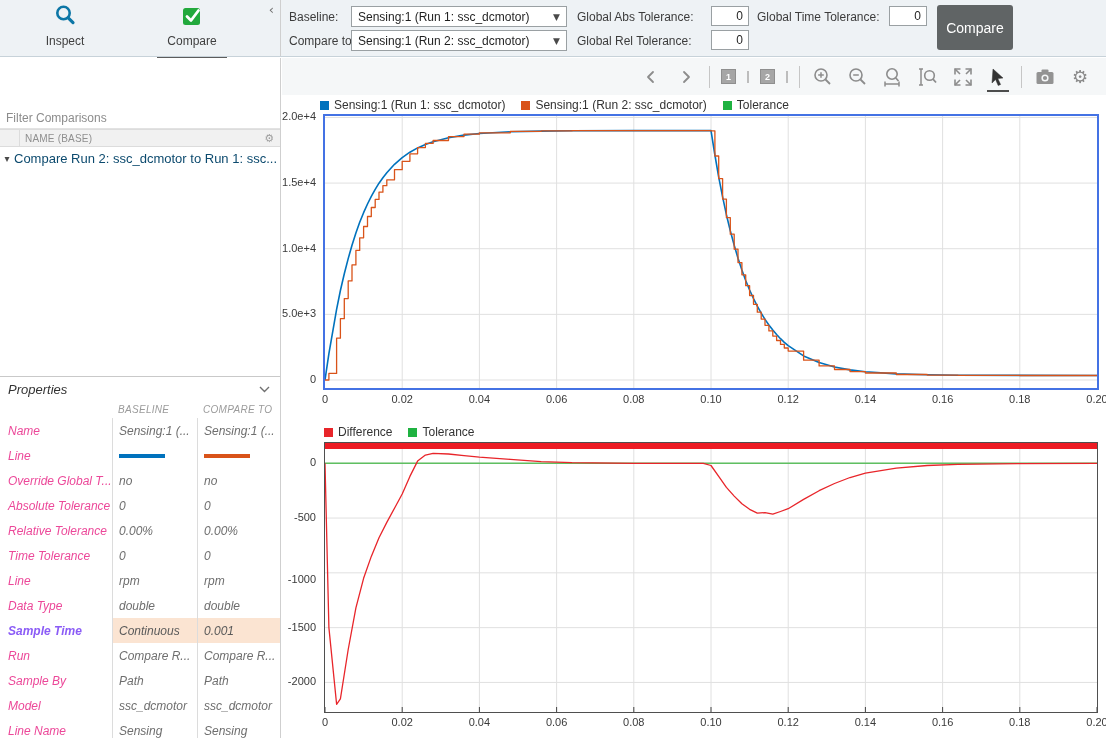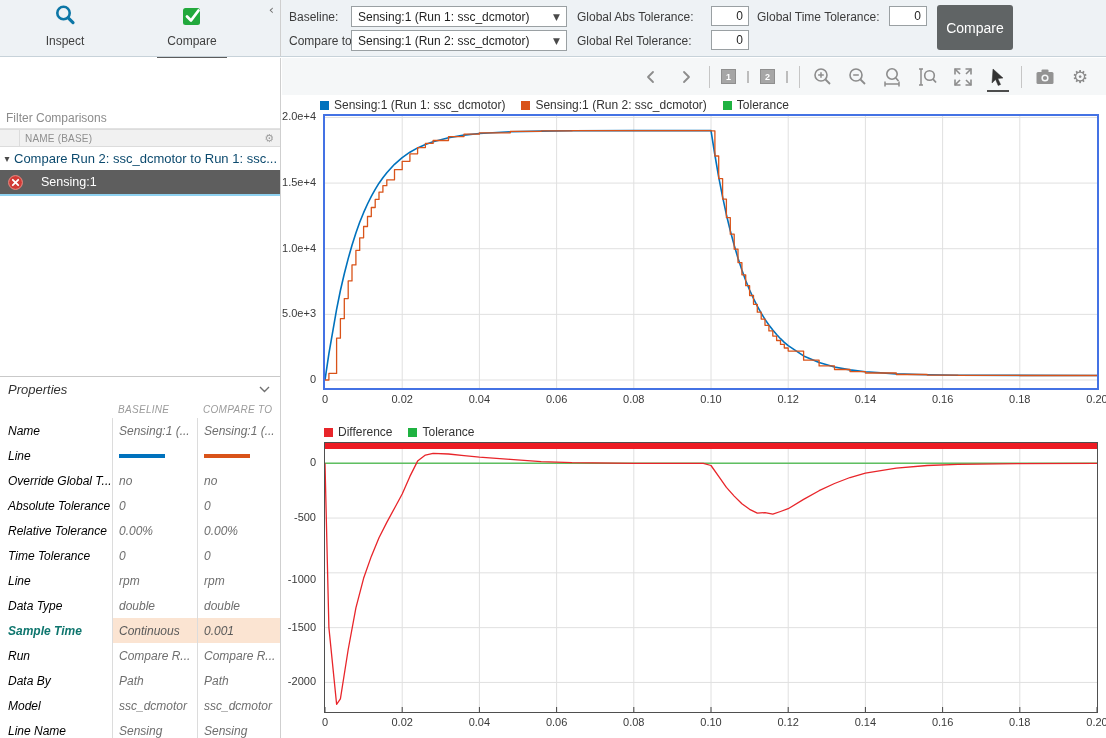--- a/index.html
+++ b/index.html
@@ -50,24 +50,24 @@
   .xcircle { width:15px; height:15px; margin-left:8px; flex:none; }
 
   
   .props { position:absolute; top:318px; left:0; right:0; bottom:0; overflow:hidden;font-style:italic; }
   .props-header { height:25px; border-top:1px solid #c9c9c9; display:flex; align-items:center; justify-content:space-between; padding:0 10px 0 8px; cursor:pointer; }
   .props-title { font-size:13px; color:#333; }
   .props-cols { height:17px; position:relative; font-size:10px; color:#9b9b9b; letter-spacing:0.3px; }
   .col-b { position:absolute; left:118px; top:3px; }
   .col-c { position:absolute; left:203px; top:3px; }
   .prow { display:grid; grid-template-columns:112px 85px 84px; height:25px; align-items:center; }
-  .prow .plabel { font-size:12px; color:#000000; padding-left:8px; white-space:nowrap; overflow:hidden; }
+  .prow .plabel { font-size:12px; color:#ec4899; padding-left:8px; white-space:nowrap; overflow:hidden; }
   .prow .pval { font-size:12px; color:#6e6e6e; padding-left:6px; border-left:1px solid #dcdcdc; height:100%; display:flex; align-items:center; white-space:nowrap; overflow:hidden; }
   .prow .pval.hl { background:#fbe4d2; color:#5a5a5a; }
-  .prow .plabel.bold { font-weight:bold; color:#0f766e; }
+  .prow .plabel.bold { font-weight:bold; color:#8b5cf6; }
   .linebar { width:46px; height:4px; }
 
   
   .charts { position:absolute; left:282px; top:95px; right:0; bottom:0; background:#fff; }
   .chart-block { position:absolute; left:0; top:0; right:0; }
   .legend { position:absolute; display:flex; gap:16px; align-items:center; font-size:12px; color:#333; }
   .legend-item { display:flex; align-items:center; gap:5px; }
   .lsq { width:9px; height:9px; flex:none; }
   .plot-wrap { position:absolute; background:#fff; }
   .plot-wrap.sel { border:2px solid #4472e4; }
@@ -215,31 +215,20 @@
     <div class="filter-row">Filter Comparisons</div>
     <div class="name-header">
       <span class="nh-lead"></span>
       <span class="nh-label">NAME (BASE)</span>
       <span class="nh-gear sym">⚙</span>
     </div>
     <div class="tree-root">
       <span class="tr-arrow sym">▾</span>
       <span class="tr-label">Compare Run 2: ssc_dcmotor to Run 1: ssc...</span>
     </div>
-    <div class="signal-row">
-      <span class="xcircle">
-        <svg width="15" height="15" viewBox="0 0 15 15">
-            <circle cx="7.5" cy="7.5" r="7" fill="#d13a35"></circle>
-            <circle cx="7.5" cy="7.5" r="6.9" fill="none" stroke="#e98f86" stroke-width="1"></circle>
-            <line x1="4.8" y1="4.8" x2="10.2" y2="10.2" stroke="#fff" stroke-width="1.8" stroke-linecap="round"></line>
-            <line x1="10.2" y1="4.8" x2="4.8" y2="10.2" stroke="#fff" stroke-width="1.8" stroke-linecap="round"></line>
-          </svg>
-      </span>
-      <span class="sig-label">Sensing:1</span>
-    </div>
 
     <div class="props">
       <div class="props-header">
         <span class="props-title">Properties</span>
         <svg width="11" height="7" viewBox="0 0 11 7">
             <polyline points="1,1 5.5,5.5 10,1" fill="none" stroke="#707070" stroke-width="1.4"></polyline>
           </svg>
       </div>
       <div class="props-cols">
         <span class="col-b">BASELINE</span>
@@ -294,21 +283,21 @@
             <div class="plabel bold">Sample Time</div>
             <div class="pval hl">Continuous</div>
             <div class="pval hl">0.001</div>
           </div>
           <div class="prow">
             <div class="plabel">Run</div>
             <div class="pval">Compare R...</div>
             <div class="pval">Compare R...</div>
           </div>
           <div class="prow">
-            <div class="plabel">Data By</div>
+            <div class="plabel">Sample By</div>
             <div class="pval">Path</div>
             <div class="pval">Path</div>
           </div>
           <div class="prow">
             <div class="plabel">Model</div>
             <div class="pval">ssc_dcmotor</div>
             <div class="pval">ssc_dcmotor</div>
           </div>
           <div class="prow">
             <div class="plabel">Line Name</div>

